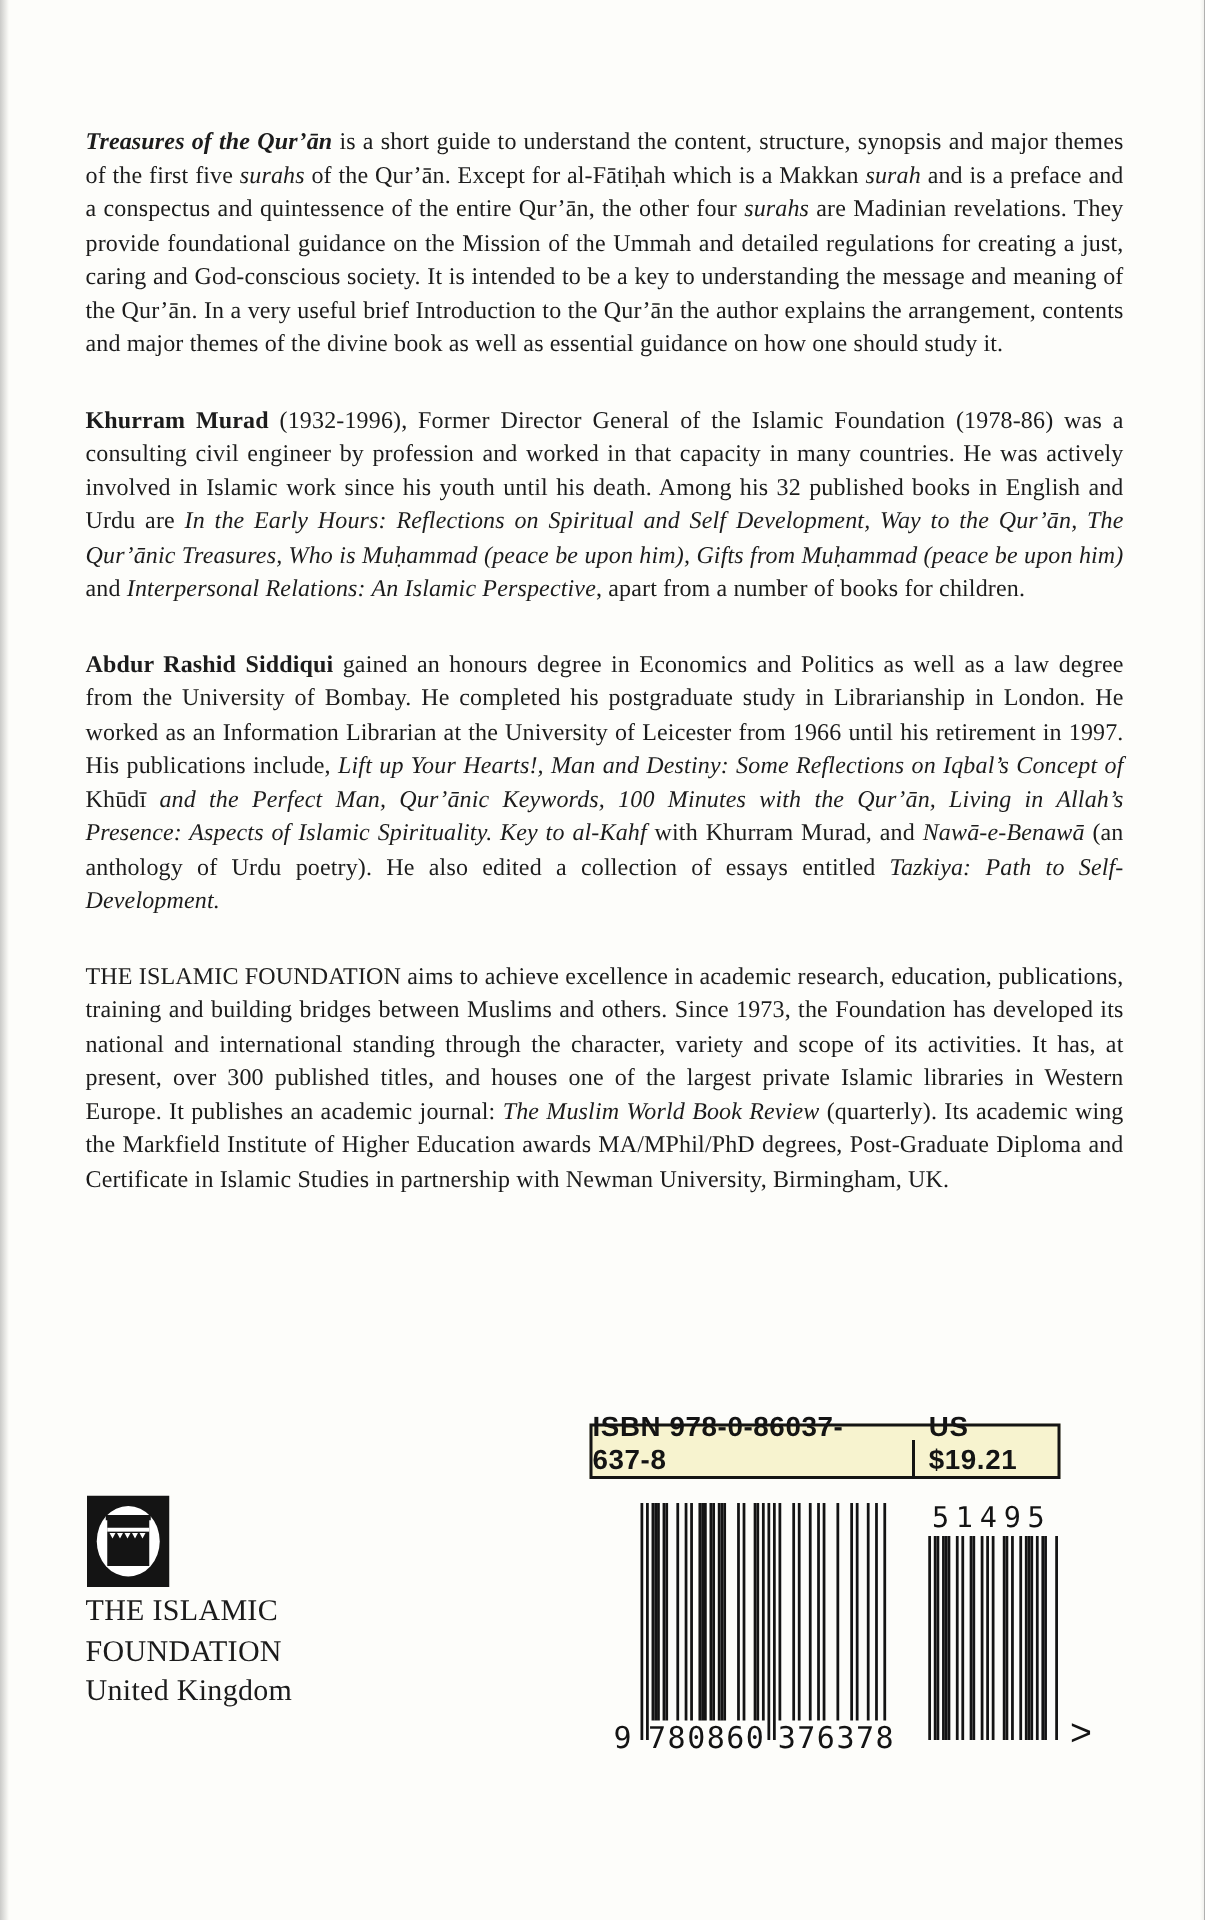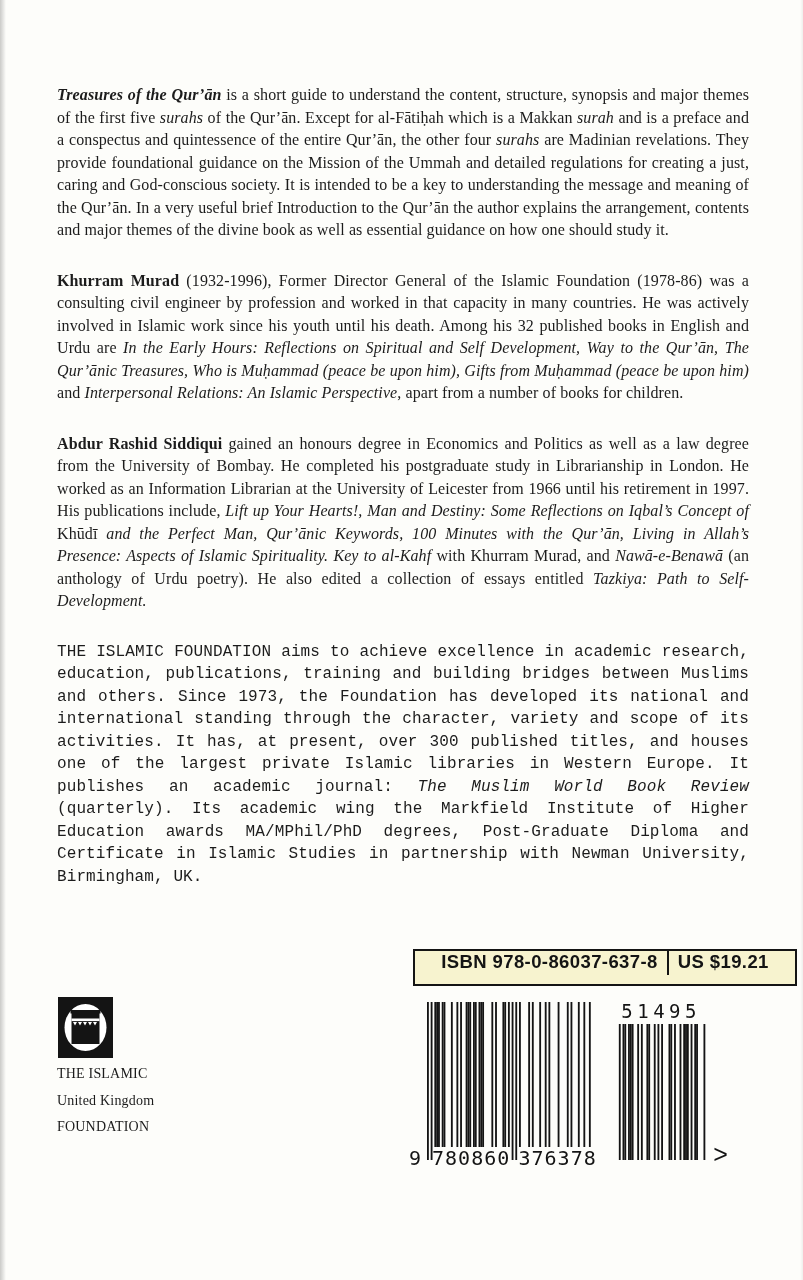--- a/index.html
+++ b/index.html
@@ -22,42 +22,41 @@
     background:linear-gradient(270deg, rgba(0,0,0,0.06), rgba(0,0,0,0));
     z-index:5;pointer-events:none;
   }
   .body-text{
     position:absolute;left:57px;top:84px;width:692px;
     font-size:16px;line-height:22.5px;
     text-align:justify;
     letter-spacing:0.1px;
   }
   .body-text p{margin:0 0 28px 0;padding:0;}
-  .body-text p:last-child{margin-bottom:0;font-family:Liberation Mono, monospace;}
+  .body-text p:last-child{margin-bottom:0;}
 
   .isbn-box{
-    position:absolute;left:393px;top:949px;width:384px;height:37px;
+    position:absolute;left:393px;top:949px;width:314px;height:37px;
     box-sizing:border-box;
     background:#f7f3cf;
     border:2px solid #141414;
-    display:flex;align-items:flex-start;justify-content:center;
+    display:flex;align-items:flex-end;justify-content:center;
     font-family:"Liberation Sans", sans-serif;
     font-weight:bold;font-size:18.5px;letter-spacing:0.4px;
     color:#141414;
-    margin-left:20px;
   }
   .isbn-divider{
     width:2px;height:24px;background:#141414;margin:0 9px;flex:0 0 auto;
   }
 
   .logo{position:absolute;left:58px;top:997px;width:55px;height:61px;}
 
   .publisher{
     position:absolute;left:57px;top:1061px;
-    font-size:14px;line-height:26.5px;color:#1b1b1b;
+    font-size:20px;line-height:26.5px;color:#1b1b1b;
     letter-spacing:0.2px;
   }
 
   .barcode-main{position:absolute;left:407px;top:1002px;}
   .barcode-supp{position:absolute;left:609px;top:1002px;}
 </style>
 </head>
 <body>
 
 <div class="page">
@@ -81,22 +80,22 @@
       <ellipse cx="27.5" cy="30.5" rx="21" ry="23.5" fill="#ffffff"></ellipse>
       <rect x="13.5" y="13" width="28" height="34" fill="#141414"></rect>
       <rect x="12.5" y="13" width="30" height="3.5" fill="#141414"></rect>
       <rect x="13.5" y="21.5" width="28" height="2.6" fill="#ffffff"></rect>
       <path fill="#ffffff" d="M15 25 l2 3.6 2-3.6 z M20 25 l2 3.6 2-3.6 z M25 25 l2 3.6 2-3.6 z M30 25 l2 3.6 2-3.6 z M35 25 l2 3.6 2-3.6 z"></path>
     </svg>
   </div>
 
   <div class="publisher">
     <div>THE ISLAMIC</div>
+    <div>FOUNDATION</div>
     <div>United Kingdom</div>
-    <div>FOUNDATION</div>
   </div>
 
   <svg class="barcode-main" id="barcode-main" width="205" height="168">
       <rect x="20" y="0" width="1.84" height="158" fill="#141414"></rect>
       <rect x="23.68" y="0" width="1.84" height="158" fill="#141414"></rect>
       <rect x="27.36" y="0" width="1.84" height="145" fill="#141414"></rect>
       <rect x="29.200000000000003" y="0" width="1.84" height="145" fill="#141414"></rect>
       <rect x="31.04" y="0" width="1.84" height="145" fill="#141414"></rect>
       <rect x="34.72" y="0" width="1.84" height="145" fill="#141414"></rect>
       <rect x="36.56" y="0" width="1.84" height="145" fill="#141414"></rect>

